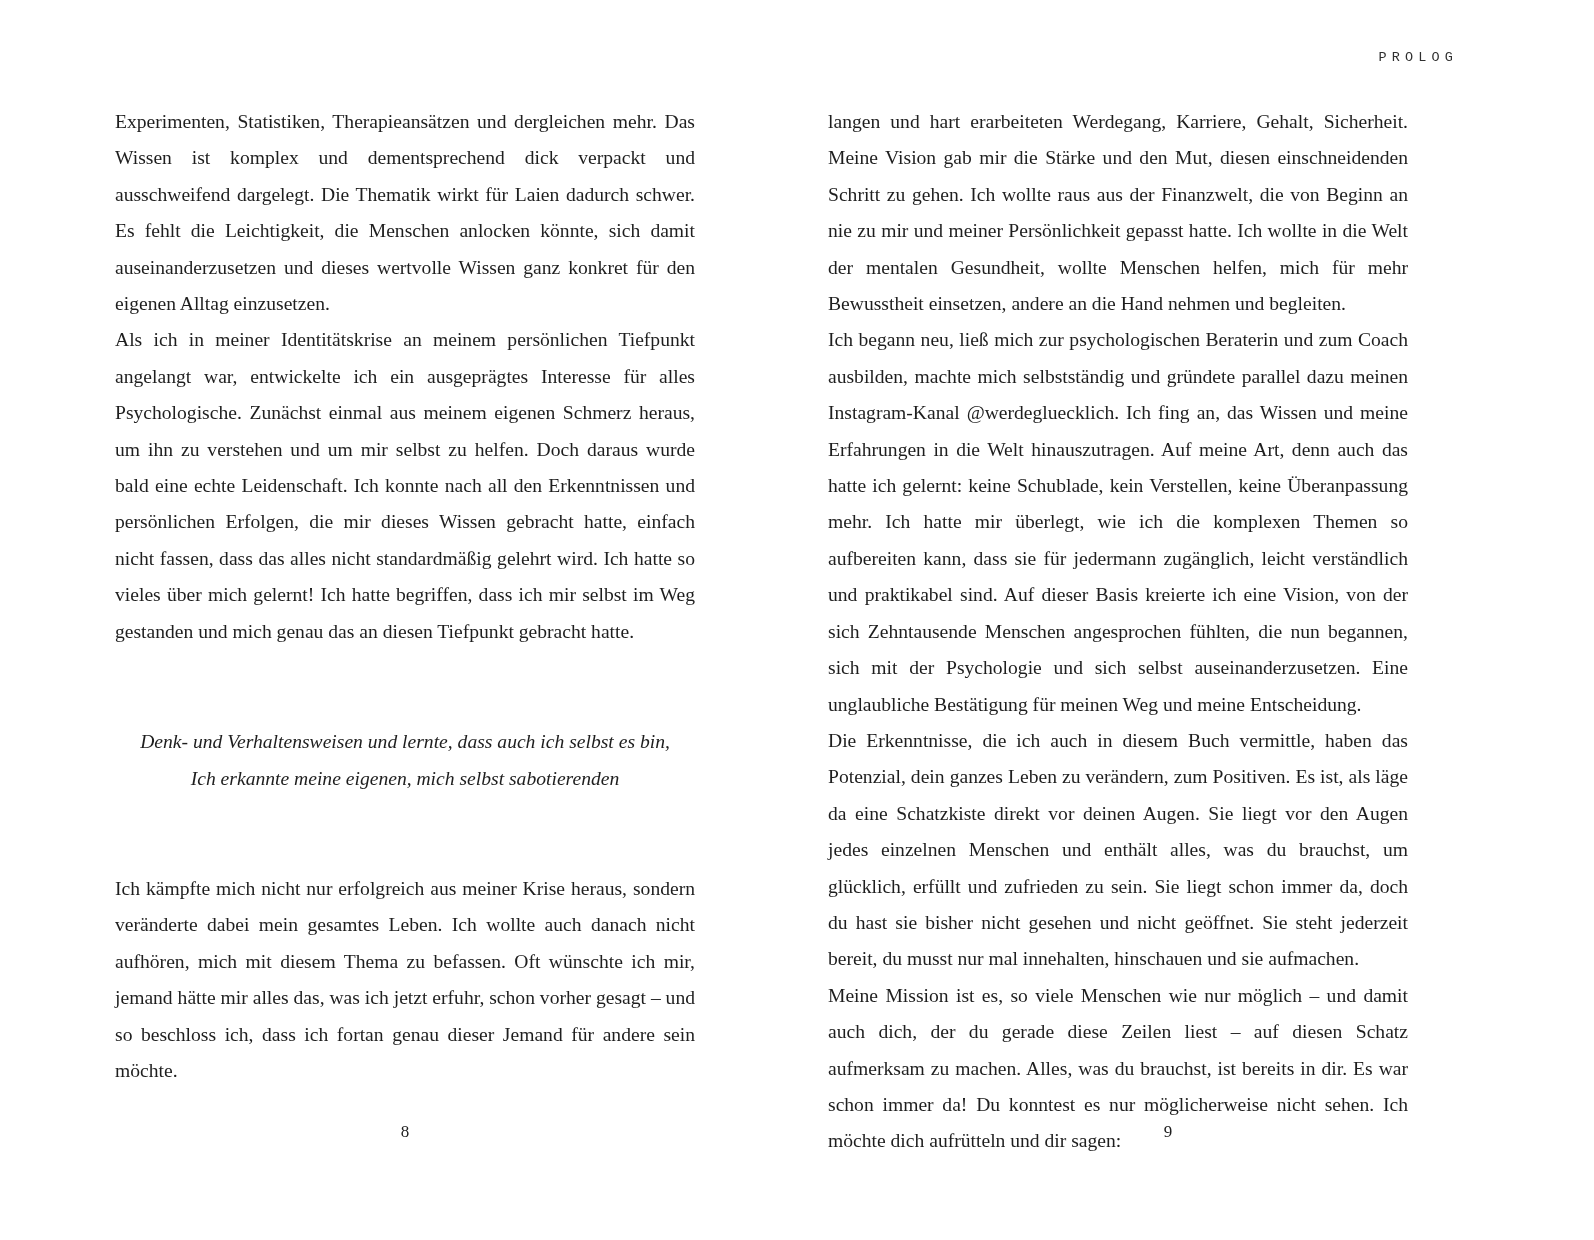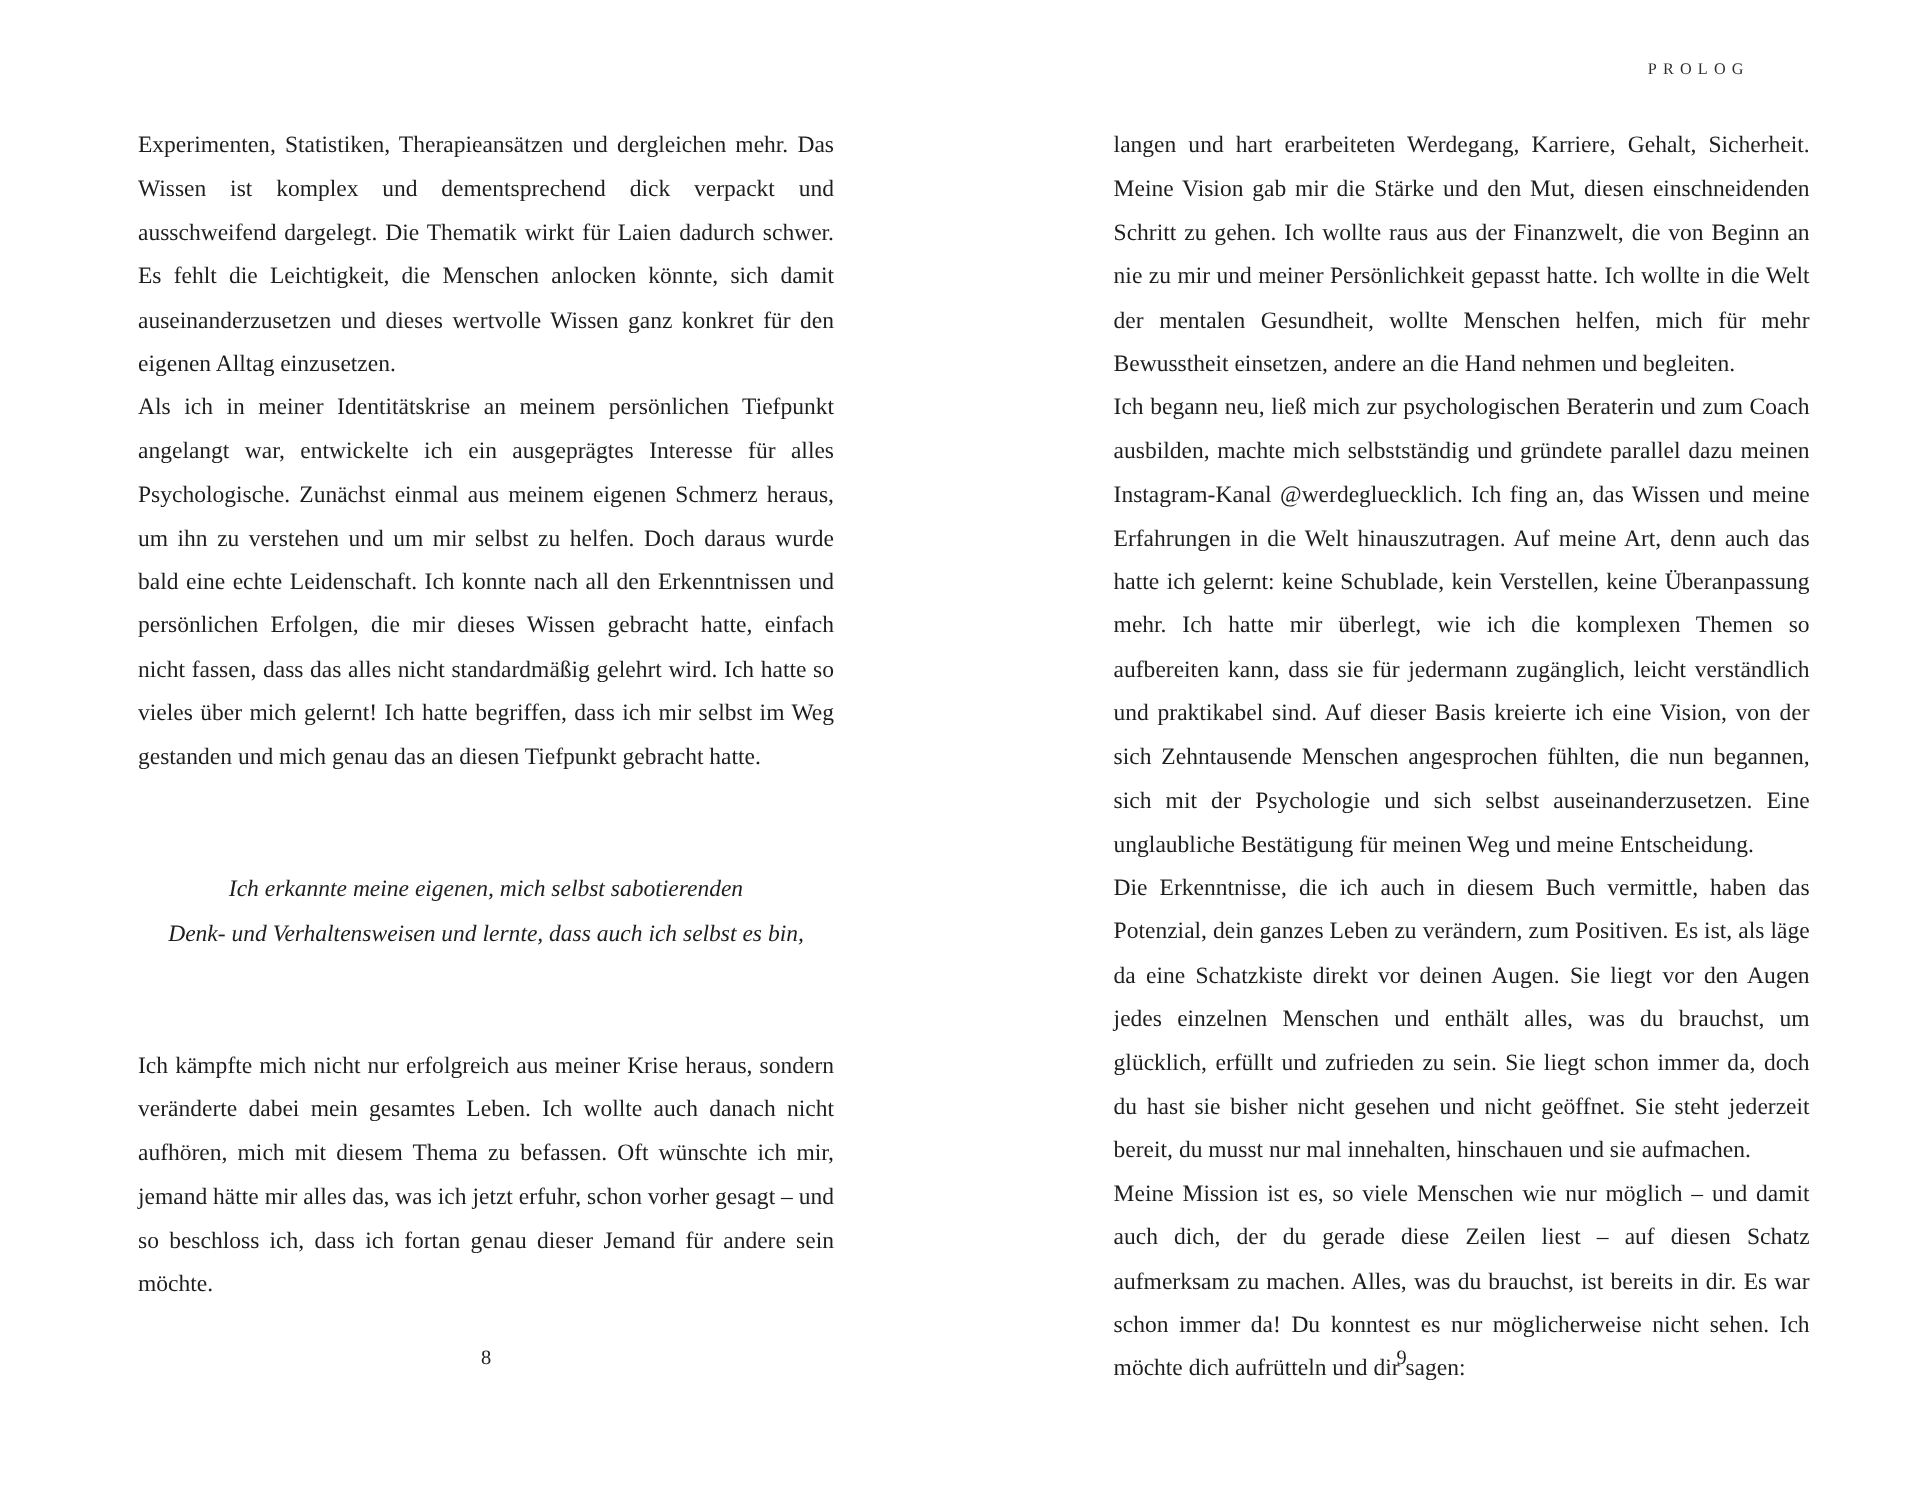--- a/index.html
+++ b/index.html
@@ -16,35 +16,35 @@
     overflow: hidden;
   }
   .running-head {
     position: absolute;
     top: 50px;
     right: 136px;
     font-size: 13.5px;
     letter-spacing: 0.38em;
     color: #2f2f2f;
     text-transform: uppercase;
-    font-family: Liberation Serif, serif;
+    font-family: Liberation Mono, monospace;
     font-weight: 500;
   }
   .page {
     position: absolute;
     top: 104px;
     width: 580px;
     font-size: 19.6px;
     line-height: 36.4px;
     text-align: justify;
     hyphens: auto;
     -webkit-hyphens: auto;
   }
   .page-left  { left: 115px; }
-  .page-right { left: 928px; }
+  .page-right { left: 828px; }
   .page p {
     margin: 0;
     padding: 0;
     font-family: Liberation Serif, serif;
   }
   .pull-quote {
     margin: 74px 0;
     text-align: center;
     font-style: italic;
   }
@@ -64,22 +64,22 @@
 </style>
 </head>
 <body>
 
 <div class="running-head">PROLOG</div>
 
 <div class="page page-left" lang="de">
   <p>Experimenten, Statistiken, Therapieansätzen und dergleichen mehr. Das Wissen ist komplex und dementsprechend dick verpackt und ausschweifend dargelegt. Die Thematik wirkt für Laien dadurch schwer. Es fehlt die Leichtigkeit, die Menschen anlocken könnte, sich damit auseinanderzusetzen und dieses wertvolle Wissen ganz konkret für den eigenen Alltag einzusetzen.</p>
   <p>Als ich in meiner Identitätskrise an meinem persönlichen Tiefpunkt angelangt war, entwickelte ich ein ausgeprägtes Interesse für alles Psychologische. Zunächst einmal aus meinem eigenen Schmerz heraus, um ihn zu verstehen und um mir selbst zu helfen. Doch daraus wurde bald eine echte Leidenschaft. Ich konnte nach all den Erkenntnissen und persönlichen Erfolgen, die mir dieses Wissen gebracht hatte, einfach nicht fassen, dass das alles nicht standardmäßig gelehrt wird. Ich hatte so vieles über mich gelernt! Ich hatte begriffen, dass ich mir selbst im Weg gestanden und mich genau das an diesen Tiefpunkt gebracht hatte.</p>
   <div class="pull-quote">
+    <div class="quote-line">Denk- und Verhaltensweisen und lernte, dass auch ich selbst es bin,</div>
     <div class="quote-line">Ich erkannte meine eigenen, mich selbst sabotierenden</div>
-    <div class="quote-line">Denk- und Verhaltensweisen und lernte, dass auch ich selbst es bin,</div>
   </div>
   <p>Ich kämpfte mich nicht nur erfolgreich aus meiner Krise heraus, sondern veränderte dabei mein gesamtes Leben. Ich wollte auch danach nicht aufhören, mich mit diesem Thema zu befassen. Oft wünschte ich mir, jemand hätte mir alles das, was ich jetzt erfuhr, schon vorher gesagt – und so beschloss ich, dass ich fortan genau dieser Jemand für andere sein möchte.</p>
 </div>
 
 <div class="page page-right" lang="de">
   <p>langen und hart erarbeiteten Werdegang, Karriere, Gehalt, Sicherheit. Meine Vision gab mir die Stärke und den Mut, diesen einschneidenden Schritt zu gehen. Ich wollte raus aus der Finanzwelt, die von Beginn an nie zu mir und meiner Persönlichkeit gepasst hatte. Ich wollte in die Welt der mentalen Gesundheit, wollte Menschen helfen, mich für mehr Bewusstheit einsetzen, andere an die Hand nehmen und begleiten.</p>
   <p>Ich begann neu, ließ mich zur psychologischen Beraterin und zum Coach ausbilden, machte mich selbstständig und gründete parallel dazu meinen Instagram-Kanal @werdegluecklich. Ich fing an, das Wissen und meine Erfahrungen in die Welt hinauszutragen. Auf meine Art, denn auch das hatte ich gelernt: keine Schublade, kein Verstellen, keine Überanpassung mehr. Ich hatte mir überlegt, wie ich die komplexen Themen so aufbereiten kann, dass sie für jedermann zugänglich, leicht verständlich und praktikabel sind. Auf dieser Basis kreierte ich eine Vision, von der sich Zehntausende Menschen angesprochen fühlten, die nun begannen, sich mit der Psychologie und sich selbst auseinanderzusetzen. Eine unglaubliche Bestätigung für meinen Weg und meine Entscheidung.</p>
   <p>Die Erkenntnisse, die ich auch in diesem Buch vermittle, haben das Potenzial, dein ganzes Leben zu verändern, zum Positiven. Es ist, als läge da eine Schatzkiste direkt vor deinen Augen. Sie liegt vor den Augen jedes einzelnen Menschen und enthält alles, was du brauchst, um glücklich, erfüllt und zufrieden zu sein. Sie liegt schon immer da, doch du hast sie bisher nicht gesehen und nicht geöffnet. Sie steht jederzeit bereit, du musst nur mal innehalten, hinschauen und sie aufmachen.</p>
   <p>Meine Mission ist es, so viele Menschen wie nur möglich – und damit auch dich, der du gerade diese Zeilen liest – auf diesen Schatz aufmerksam zu machen. Alles, was du brauchst, ist bereits in dir. Es war schon immer da! Du konntest es nur möglicherweise nicht sehen. Ich möchte dich aufrütteln und dir sagen:</p>
 </div>

